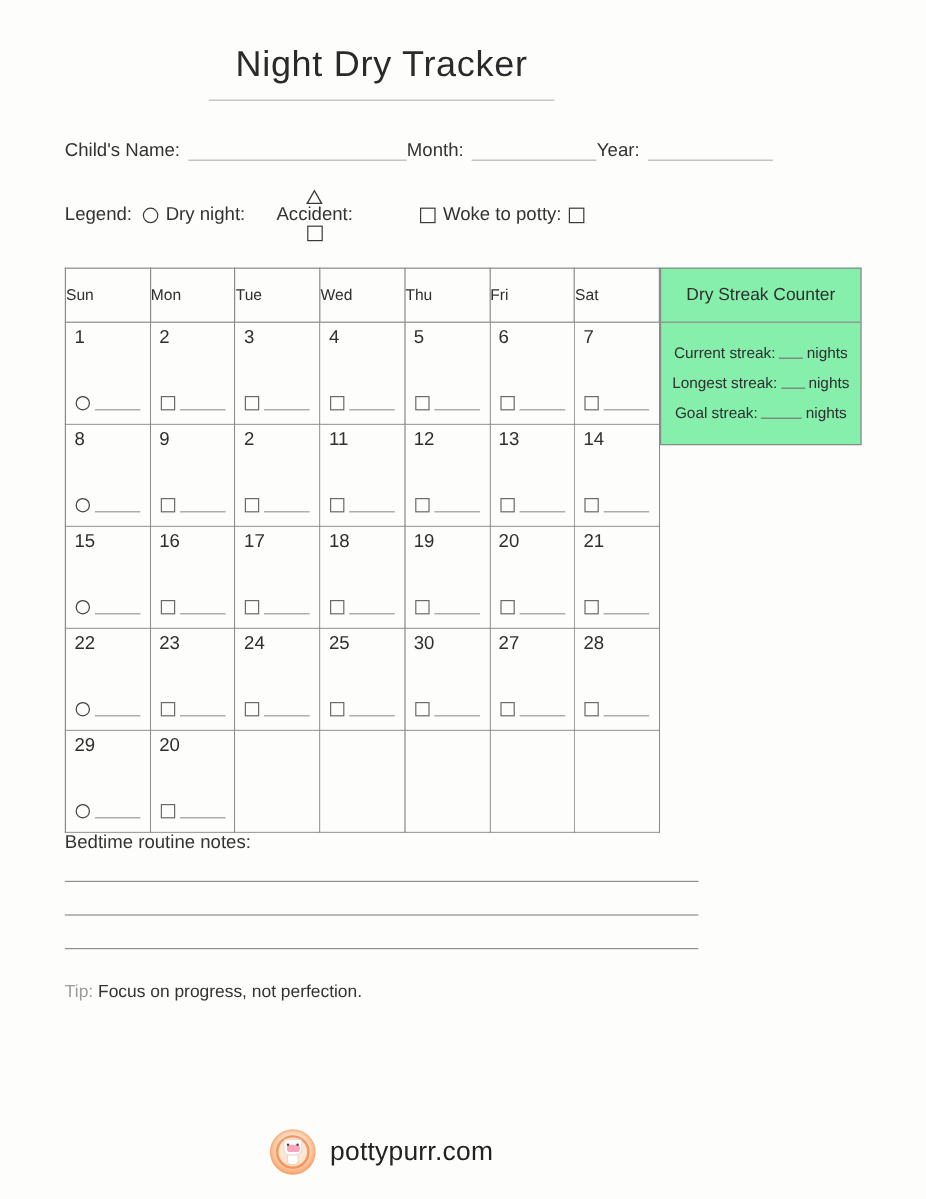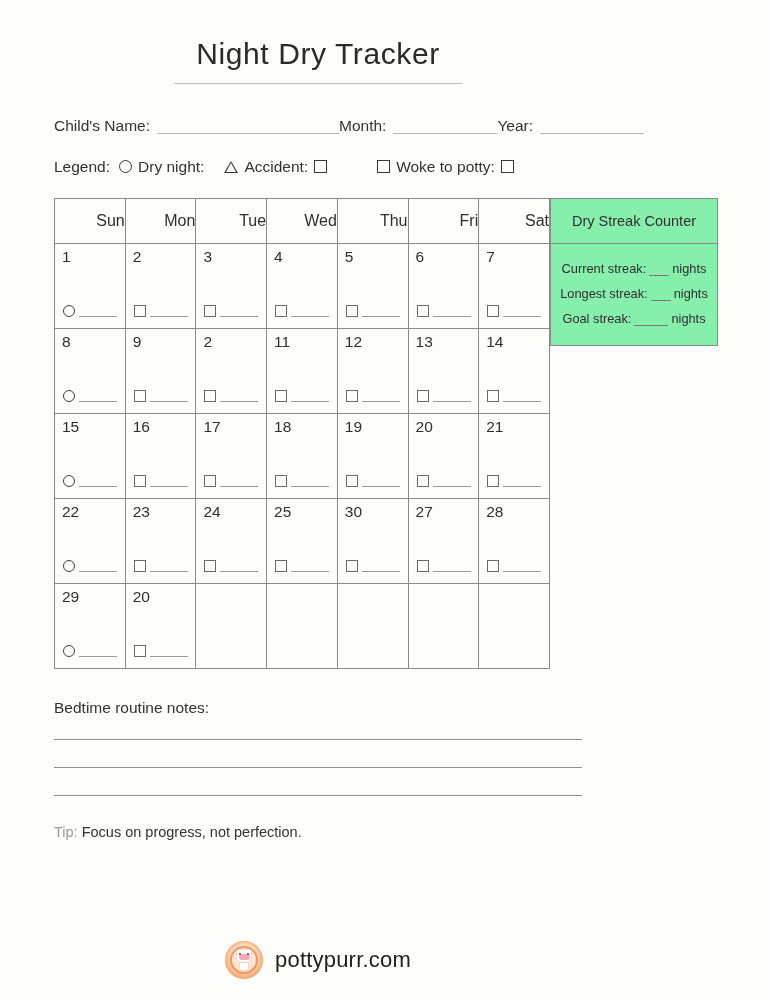--- a/index.html
+++ b/index.html
@@ -82,21 +82,21 @@
     margin-top: 24px;
     font-size: 15.5px;
     color: #333;
   }
   .legend-lead { margin-right: 9px; }
   .legend-item {
     display: flex;
     align-items: center;
     white-space: nowrap;
   }
-  .legend-item + .legend-item { margin-left: 14px; }
+  .legend-item + .legend-item { margin-left: 14px; flex-direction: column; }
   .legend-text { margin: 0 6px 0 6px; }
 
   .glyph-circle {
     width: 13px;
     height: 13px;
     border: 1.4px solid #3a3a3a;
     border-radius: 50%;
     box-sizing: border-box;
     display: inline-block;
   }
@@ -152,24 +152,24 @@
     table-layout: fixed;
   }
   table.calendar th,
   table.calendar td {
     border: 1px solid #8a8a8a;
     padding: 0;
     vertical-align: top;
   }
   table.calendar th {
     height: 44px;
-    font-size: 16px;
+    font-size: 13px;
     font-weight: 400;
     color: #2f2f2f;
-    text-align: right;
+    text-align: left;
     vertical-align: middle;
     background: #fdfdfc;
   }
   table.calendar td {
     height: 84px;
     position: relative;
     background: #fdfdfc;
   }
   .daynum {
     position: absolute;
@@ -227,37 +227,36 @@
     font-size: 14.5px;
     color: #2f2f2f;
   }
   .streak-body {
     padding: 12px 0 14px 0;
   }
   .streak-line {
     font-size: 12.8px;
     color: #2f2f2f;
     display: flex;
-    align-items: flex-end;
+    align-items: center;
     justify-content: center;
     white-space: nowrap;
     padding: 5px 0;
   }
   .streak-blank {
     display: inline-block;
     border-bottom: 1px solid #777;
     height: 11px;
     margin: 0 3px;
   }
   .sb-short { width: 20px; }
   .sb-long  { width: 34px; }
 
   
   .notes-label {
-    margin-top: 30px;
     font-size: 15.5px;
     color: #333;
   }
   .notes-line {
     height: 1px;
     background: #8f8f8f;
     margin-top: 27px;
   }
   .notes-line.first { margin-top: 22px; }
 

